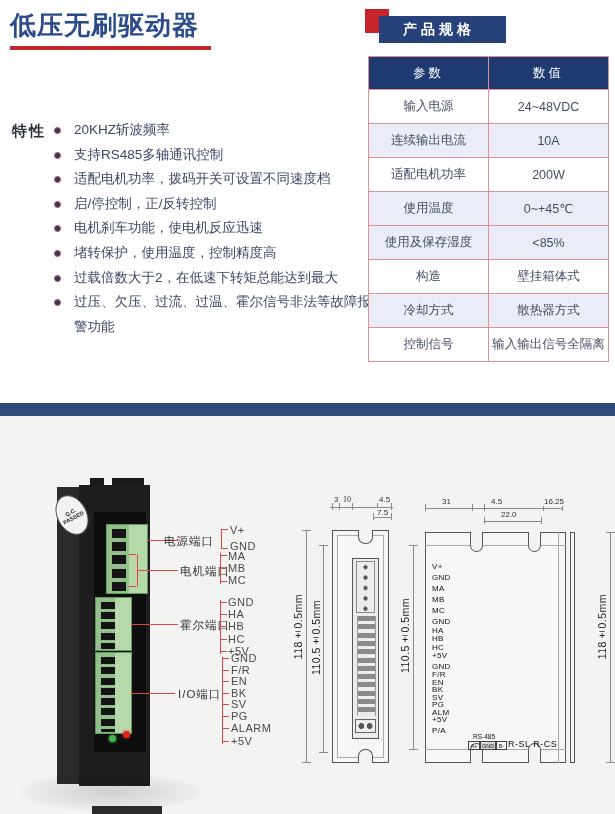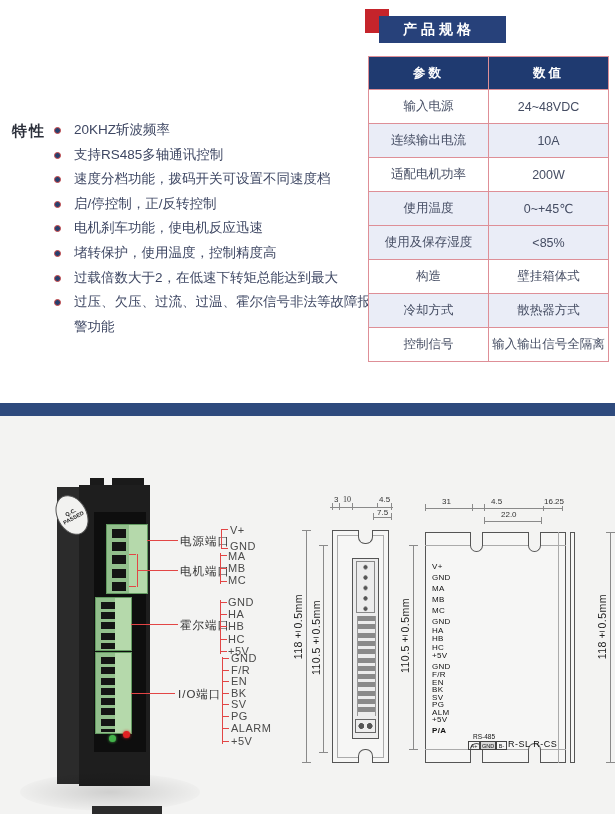--- a/index.html
+++ b/index.html
@@ -16,21 +16,21 @@
   .features{position:absolute;left:48px;top:118px;width:326px;list-style:none;margin:0;padding:0;}
   .features li{position:relative;padding-left:26px;font-size:13.5px;color:#3e4763;line-height:24.6px;}
   .features li::before{content:"";position:absolute;left:6px;top:9px;width:5px;height:5px;border-radius:50%;
          background:#26406e;border:1.5px solid #cd4848;}
 
   
   .banner-sq{position:absolute;left:365px;top:9px;width:24px;height:24px;background:#c5242b;z-index:1;}
   .banner-bar{position:absolute;left:379px;top:16px;width:127px;height:27px;background:#27417a;color:#fff;
          font-size:14px;font-weight:bold;letter-spacing:4px;line-height:27px;padding-left:24px;box-sizing:border-box;z-index:2;}
   .spec-table{position:absolute;left:368px;top:56px;width:241px;border-collapse:collapse;table-layout:fixed;}
-  .spec-table th{background:#1f3a70;color:#ffffff;font-size:12.5px;font-weight:bold;letter-spacing:3px;
+  .spec-table th{background:#1f3a70;color:#ffffff;font-size:12.5px;font-weight:normal;letter-spacing:3px;
          height:30px;border:1px solid #de8f97;}
   .spec-table td{font-size:12.5px;color:#454d63;text-align:center;height:31px;border:1px solid #de8f97;background:#ffffff;}
   .spec-table tr.alt td{background:#eaedf7;}
 
   
   .divider{position:absolute;left:0;top:403px;width:615px;height:13px;background:#2e4a7d;}
   .bottom-bg{position:absolute;left:0;top:416px;width:615px;height:398px;background:#f3f3f2;}
 
   
   .flange{position:absolute;left:57px;top:487px;width:22px;height:297px;background:#2b2b2b;}
@@ -93,26 +93,27 @@
   .rs-boxes span:nth-child(1){width:12px;}
   .rs-boxes span:nth-child(2){width:16px;background:#d8d8d8;}
   .rs-boxes span:nth-child(3){width:11px;}
   .rs-right{position:absolute;left:508px;top:739px;font-size:9px;color:#111;letter-spacing:0.5px;}
 </style>
 </head>
 <body>
 
 <div id="page">
 
+  <div class="title">低压无刷驱动器</div>
 
   <div class="feat-label">特性</div>
   <ul class="features">
     <li>20KHZ斩波频率</li>
     <li>支持RS485多轴通讯控制</li>
-    <li>速度分档功能，拨码开关可设置不同速度档</li>
+    <li>适配电机功率，拨码开关可设置不同速度档</li>
     <li>启/停控制，正/反转控制</li>
     <li>电机刹车功能，使电机反应迅速</li>
     <li>堵转保护，使用温度，控制精度高</li>
     <li>过载倍数大于2，在低速下转矩总能达到最大</li>
     <li>过压、欠压、过流、过温、霍尔信号非法等故障报警功能</li>
   </ul>
 
   <div class="banner-sq"></div>
   <div class="banner-bar">产品规格</div>
   <table class="spec-table">
@@ -173,21 +174,21 @@
   </div>
   <div class="gblock" style="left:95px;top:652px;width:37px;height:82px;">
     <div class="slots" style="height:75px;background:repeating-linear-gradient(to bottom,#141414 0 7px,rgba(0,0,0,0) 7px 10.25px);"></div>
   </div>
   <div class="ledg"></div>
   <div class="ledr"></div>
   <div class="shadow"></div>
   <div class="pcut"></div>
 
   <div class="callout" style="left:147px;top:540px;width:31px;height:1px;"></div>
-  <div class="portlabel" style="left:180px;top:534px;">电源端口</div>
+  <div class="portlabel" style="left:164px;top:534px;">电源端口</div>
   <div class="bracket" style="left:221px;top:529px;height:20px;"></div>
   <div class="btick" style="left:221px;top:529px;"></div>
   <div class="btick" style="left:221px;top:548px;"></div>
   <span class="pin" style="left:230px;top:524px;">V+</span>
   <span class="pin" style="left:230px;top:540px;">GND</span>
 
   <div class="bracket" style="left:137px;top:554px;height:33px;"></div>
   <div class="btick" style="left:129px;top:554px;"></div>
   <div class="btick" style="left:129px;top:586px;"></div>
   <div class="callout" style="left:137px;top:570px;width:41px;height:1px;"></div>
@@ -280,21 +281,21 @@
   <span class="svpin" style="top:643px;">HC</span>
   <span class="svpin" style="top:651px;">+5V</span>
   <span class="svpin" style="top:662px;">GND</span>
   <span class="svpin" style="top:670px;">F/R</span>
   <span class="svpin" style="top:678px;">EN</span>
   <span class="svpin" style="top:685px;">BK</span>
   <span class="svpin" style="top:693px;">SV</span>
   <span class="svpin" style="top:700px;">PG</span>
   <span class="svpin" style="top:708px;">ALM</span>
   <span class="svpin" style="top:715px;">+5V</span>
-  <span class="svpin" style="top:726px;font-weight:bold;">P/A</span>
+  <span class="svpin" style="top:726px;">P/A</span>
   <div class="rs-label">RS-485</div>
   <div class="rs-boxes">
     <span>A+</span>
     <span>GND</span>
     <span>B-</span>
   </div>
   <div class="rs-right">R-SL R-CS</div>
   <div class="dimv" style="left:413px;top:545px;height:205px;"></div>
   <div class="vlabel" style="left:399px;top:596px;">110.5±0.5mm</div>
   <div class="dimv" style="left:610px;top:532px;height:231px;"></div>

